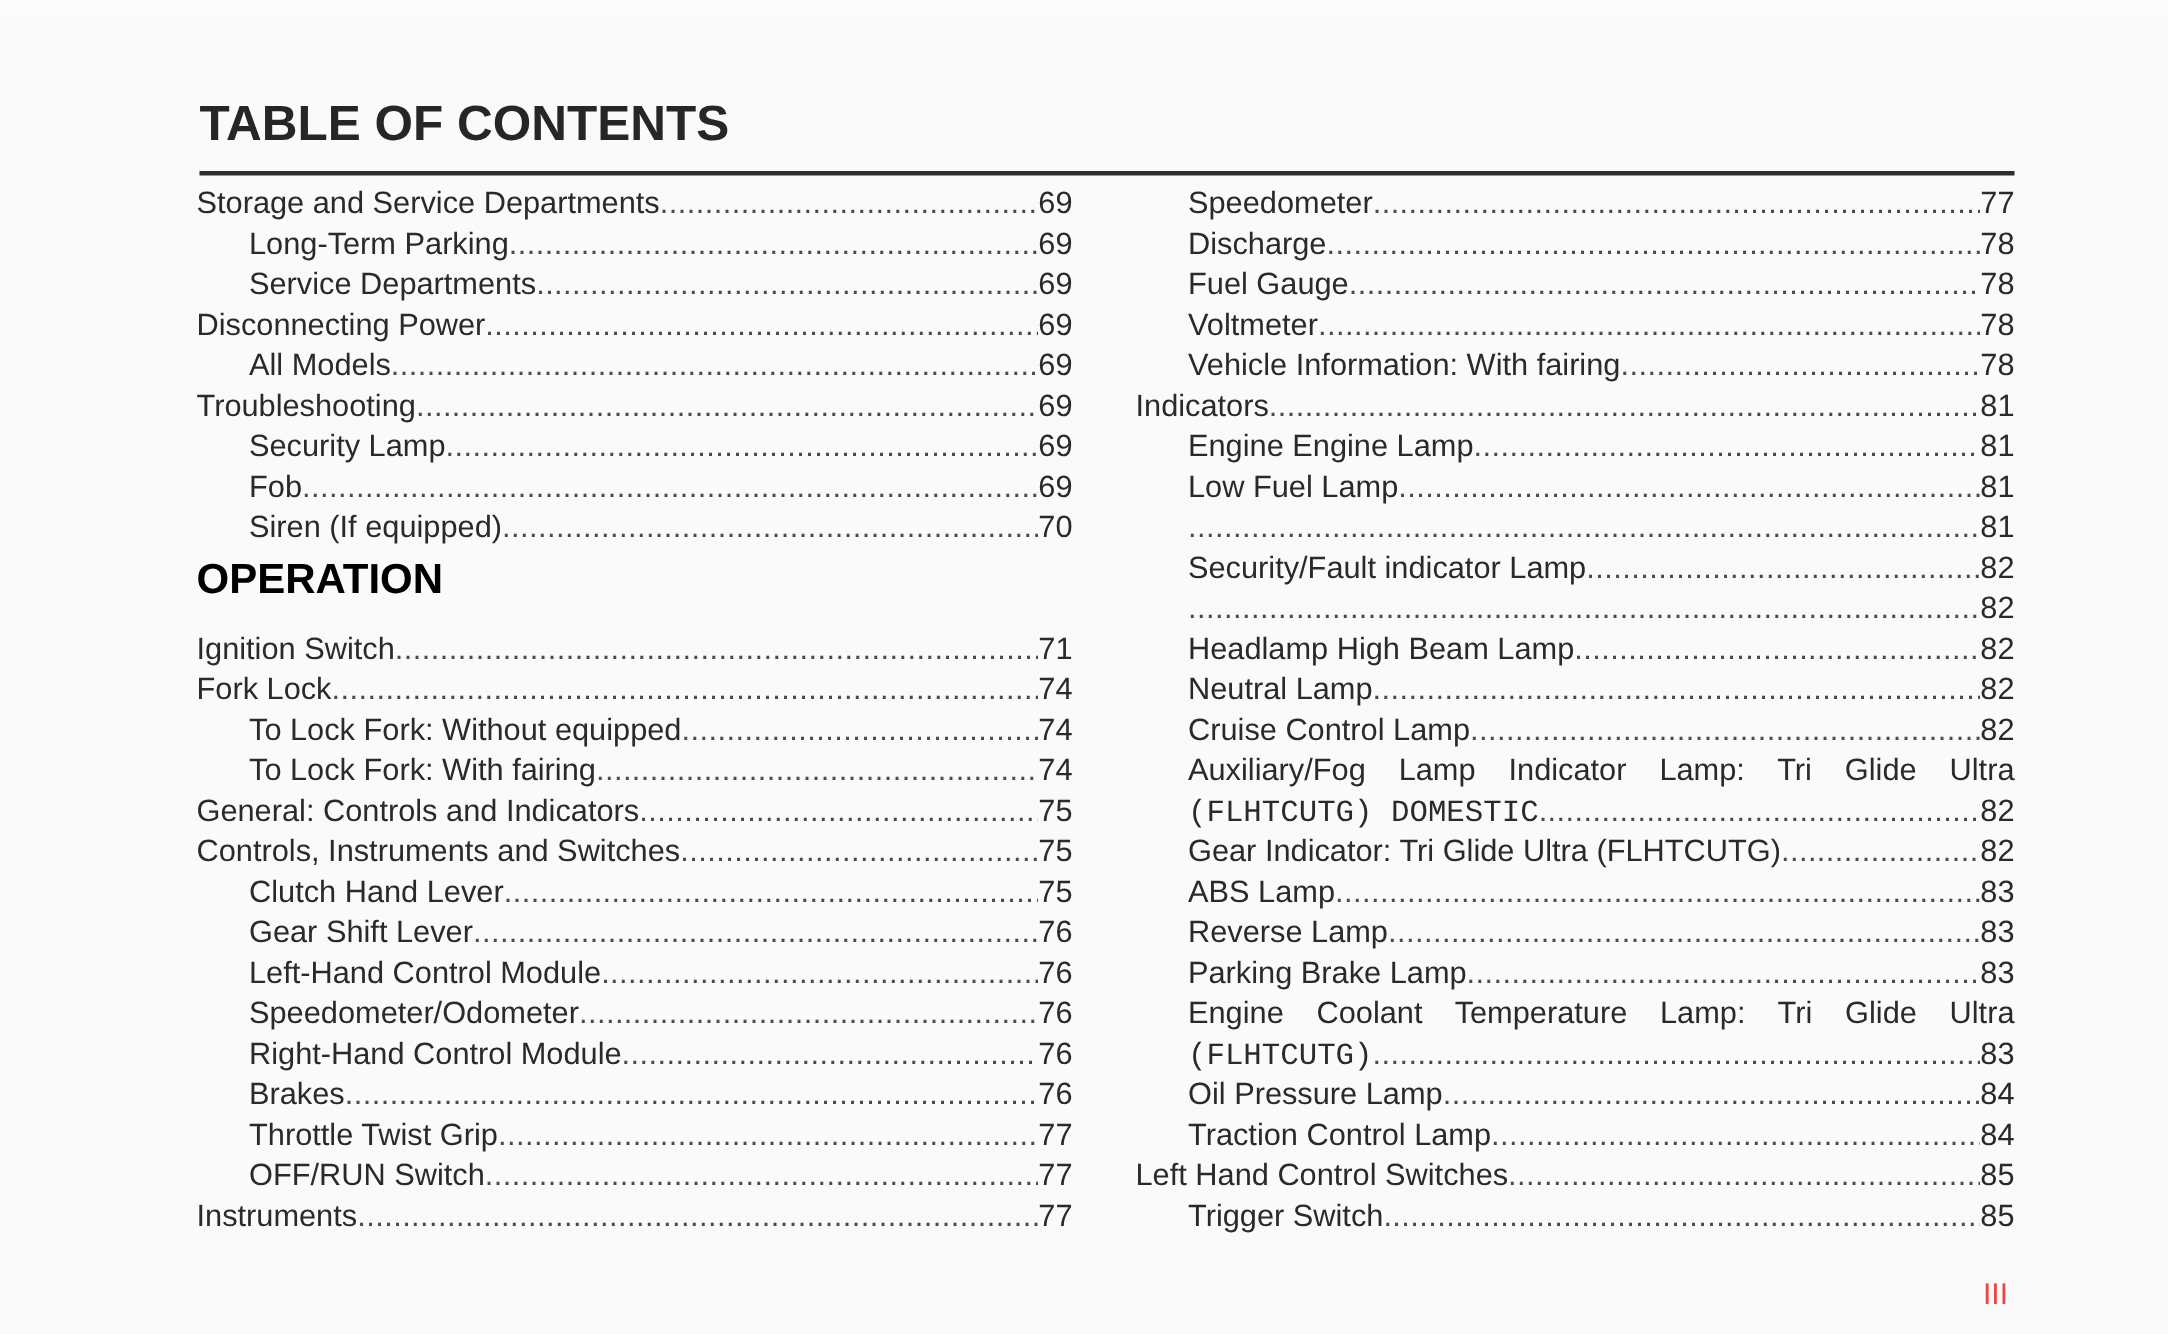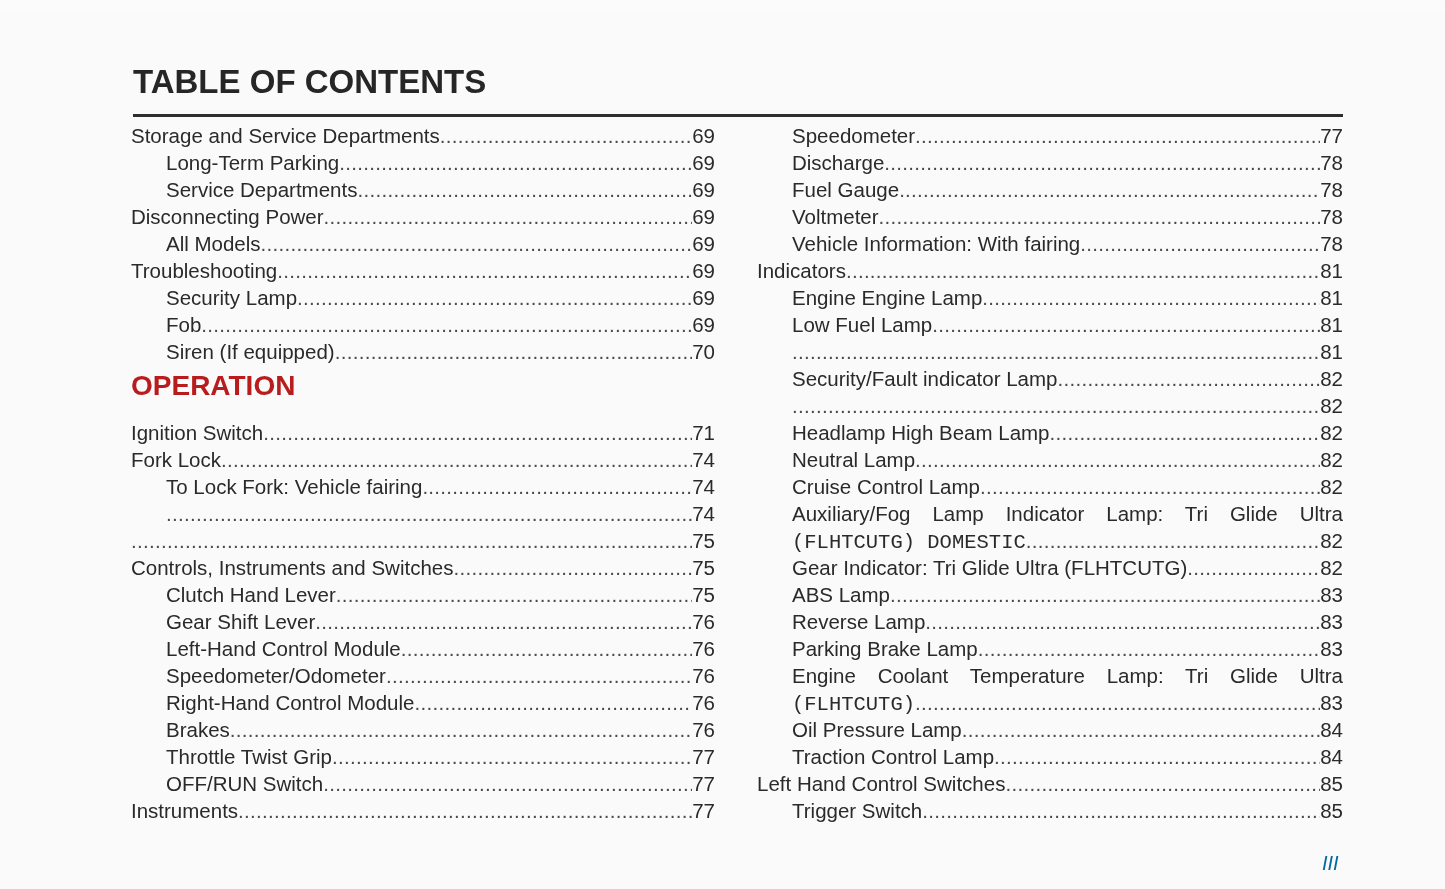--- a/index.html
+++ b/index.html
@@ -93,33 +93,32 @@
       flex: 1 1 auto; overflow: hidden; min-width: 4px; color: #4a4a4a; letter-spacing: 0.3px;
     }
     .entry-wrap .line2 .dots::before {
       content: "................................................................................................................................................................................................";
     }
     .entry-wrap .line2 .page-num { flex: 0 0 auto; }
 
     .section-heading {
       font-size: 28px;
       font-weight: bold;
-      color: #b91c1c;
+      color: #000000;
       height: 54px;
       line-height: 42px;
       margin-top: 0px;
       padding-top: 0px;
     }
     .folio {
       position: absolute;
       left: 1322px;
       top: 840px;
       font-size: 20px;
-      color: #0369a1;
-      font-style: italic;
+      color: #ef4444;
     }
   </style>
 </head>
 <body>
 
 <div class="page">
 
   <h1 class="title">TABLE OF CONTENTS</h1>
   <div class="rule"></div>
 
@@ -177,29 +176,31 @@
       <span class="label">Ignition Switch</span>
         <span class="dots"></span>
         <span class="page-num">71</span>
     </div>
     <div class="entry lvl1">
       <span class="label">Fork Lock</span>
         <span class="dots"></span>
         <span class="page-num">74</span>
     </div>
     <div class="entry lvl2">
-      <span class="label">To Lock Fork: Vehicle fairing</span>
+      <span class="label">To Lock Fork: Without equipped</span>
         <span class="dots"></span>
         <span class="page-num">74</span>
     </div>
     <div class="entry lvl2">
+      <span class="label">To Lock Fork: With fairing</span>
         <span class="dots"></span>
         <span class="page-num">74</span>
     </div>
     <div class="entry lvl1">
+      <span class="label">General: Controls and Indicators</span>
         <span class="dots"></span>
         <span class="page-num">75</span>
     </div>
     <div class="entry lvl1">
       <span class="label">Controls, Instruments and Switches</span>
         <span class="dots"></span>
         <span class="page-num">75</span>
     </div>
     <div class="entry lvl2">
       <span class="label">Clutch Hand Lever</span>

